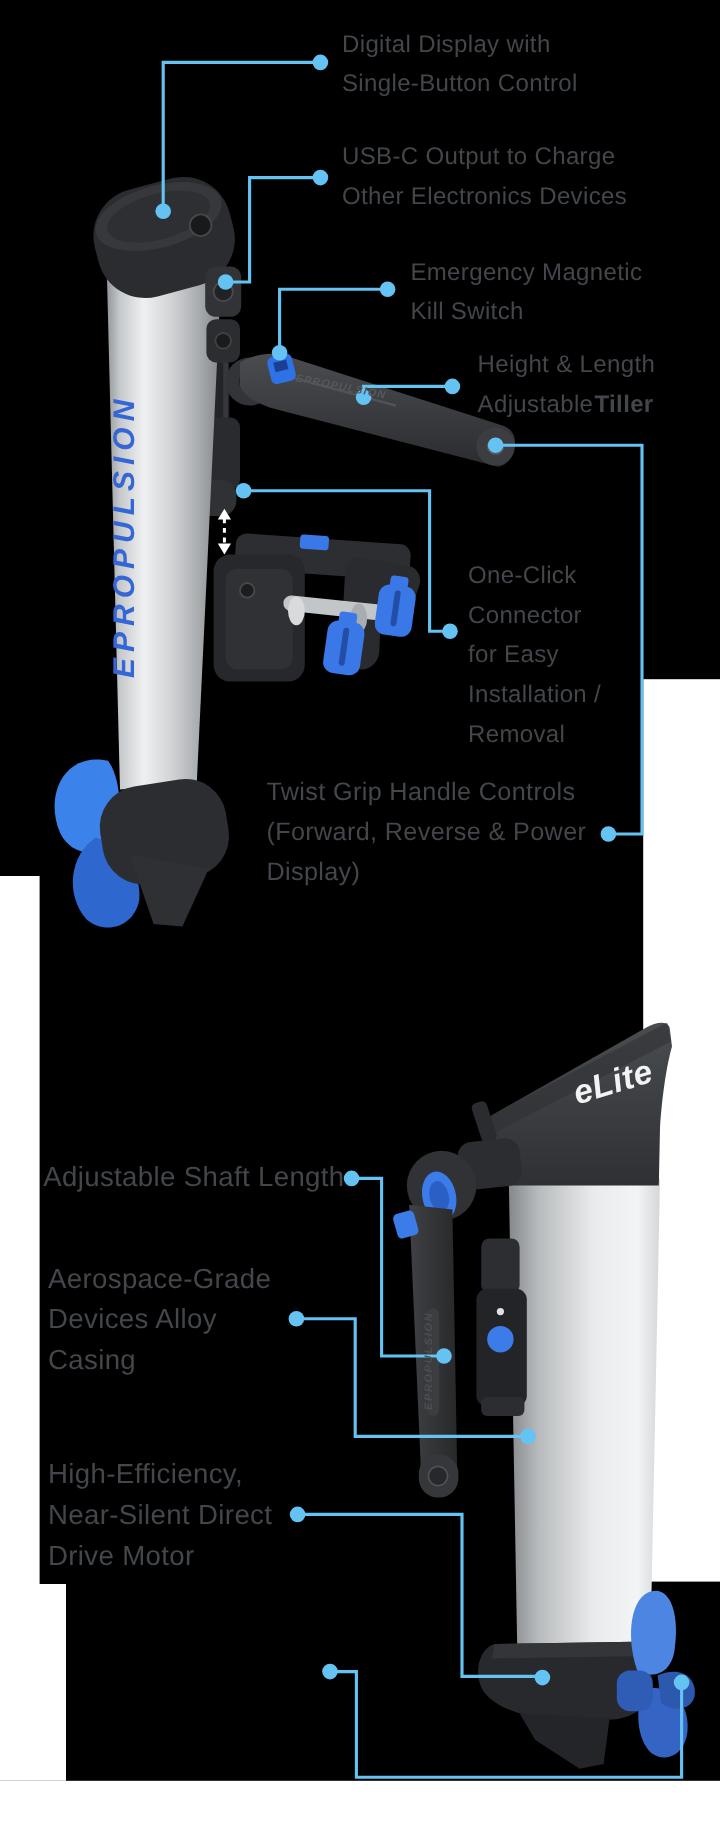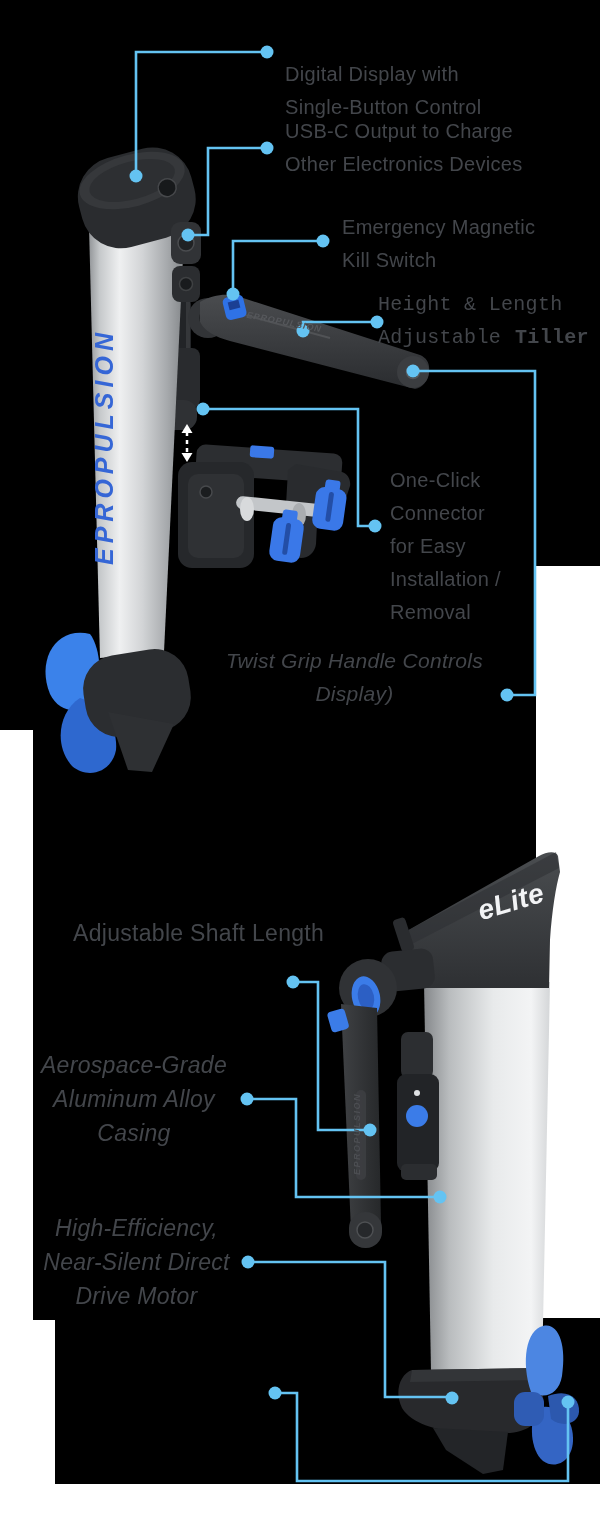--- a/index.html
+++ b/index.html
@@ -3,29 +3,29 @@
 <meta charset="utf-8">
 <style>
   html,body{margin:0;padding:0;background:#ffffff;}
   .canvas{position:relative;width:600px;height:1532px;background:#ffffff;overflow:hidden;
           font-family:"Liberation Sans",sans-serif;}
   .art{position:absolute;left:0;top:0;z-index:1;}
   .callout{position:absolute;color:#43464b;letter-spacing:.3px;white-space:nowrap;z-index:3;font-weight:400;}
   .s{font-size:20px;line-height:33px;}
   .m{font-size:21px;line-height:33px;}
   .b{font-size:23px;line-height:34px;}
-  .r{text-align:center;font-style:italic;}
-  .bold{font-weight:700;margin-left:14px;}
-  #c1{left:285px;top:21px;margin-top:37px;}
+  .r{text-align:left;}
+  .bold{font-weight:700;margin-left:1px;}
+  #c1{left:285px;top:21px;}
   #c2{left:285px;top:115px;}
   #c3{left:342px;top:211px;}
-  #c4{left:378px;top:288px;font-family:Liberation Mono, monospace;}
+  #c4{left:398px;top:288px;}
   #c5{left:390px;top:464px;}
   #c6{left:222px;top:644px;width:265px;}
-  #c7{left:36px;top:916px;margin-left:37px;}
+  #c7{left:36px;top:963px;}
   #c8{left:40px;top:1048px;width:188px;}
   #c9{left:40px;top:1211px;width:193px;}
   #c10{left:60px;top:1358px;width:197px;}
   .brand-vert{position:absolute;left:90px;top:565px;width:345px;transform:rotate(-90deg);
       transform-origin:0 0;font-style:italic;font-weight:800;font-size:25px;letter-spacing:5px;
       color:#3566d6;z-index:2;}
   .arm-stamp1{position:absolute;left:246px;top:317px;transform:rotate(11deg);font-style:italic;
       font-weight:700;font-size:9px;letter-spacing:1px;color:#56585c;z-index:2;}
   .elite-logo{position:absolute;left:452px;top:886px;width:118px;transform:rotate(-17deg);
       font-style:italic;font-weight:800;font-size:28px;letter-spacing:.5px;color:#f2f3f5;
@@ -240,28 +240,29 @@
   </div>
   <div id="c5" class="callout s">
     <div>One-Click</div>
     <div>Connector</div>
     <div>for Easy</div>
     <div>Installation /</div>
     <div>Removal</div>
   </div>
   <div id="c6" class="callout m r">
     <div>Twist Grip Handle Controls</div>
+    <div>(Forward, Reverse &amp; Power</div>
     <div>Display)</div>
   </div>
   <div id="c7" class="callout b">
     <div>Adjustable Shaft Length</div>
   </div>
   <div id="c8" class="callout b r">
     <div>Aerospace-Grade</div>
-    <div>Aluminum Alloy</div>
+    <div>Devices Alloy</div>
     <div>Casing</div>
   </div>
   <div id="c9" class="callout b r">
     <div>High-Efficiency,</div>
     <div>Near-Silent Direct</div>
     <div>Drive Motor</div>
   </div>
   <div id="c10" class="callout b r">
   </div>
 

